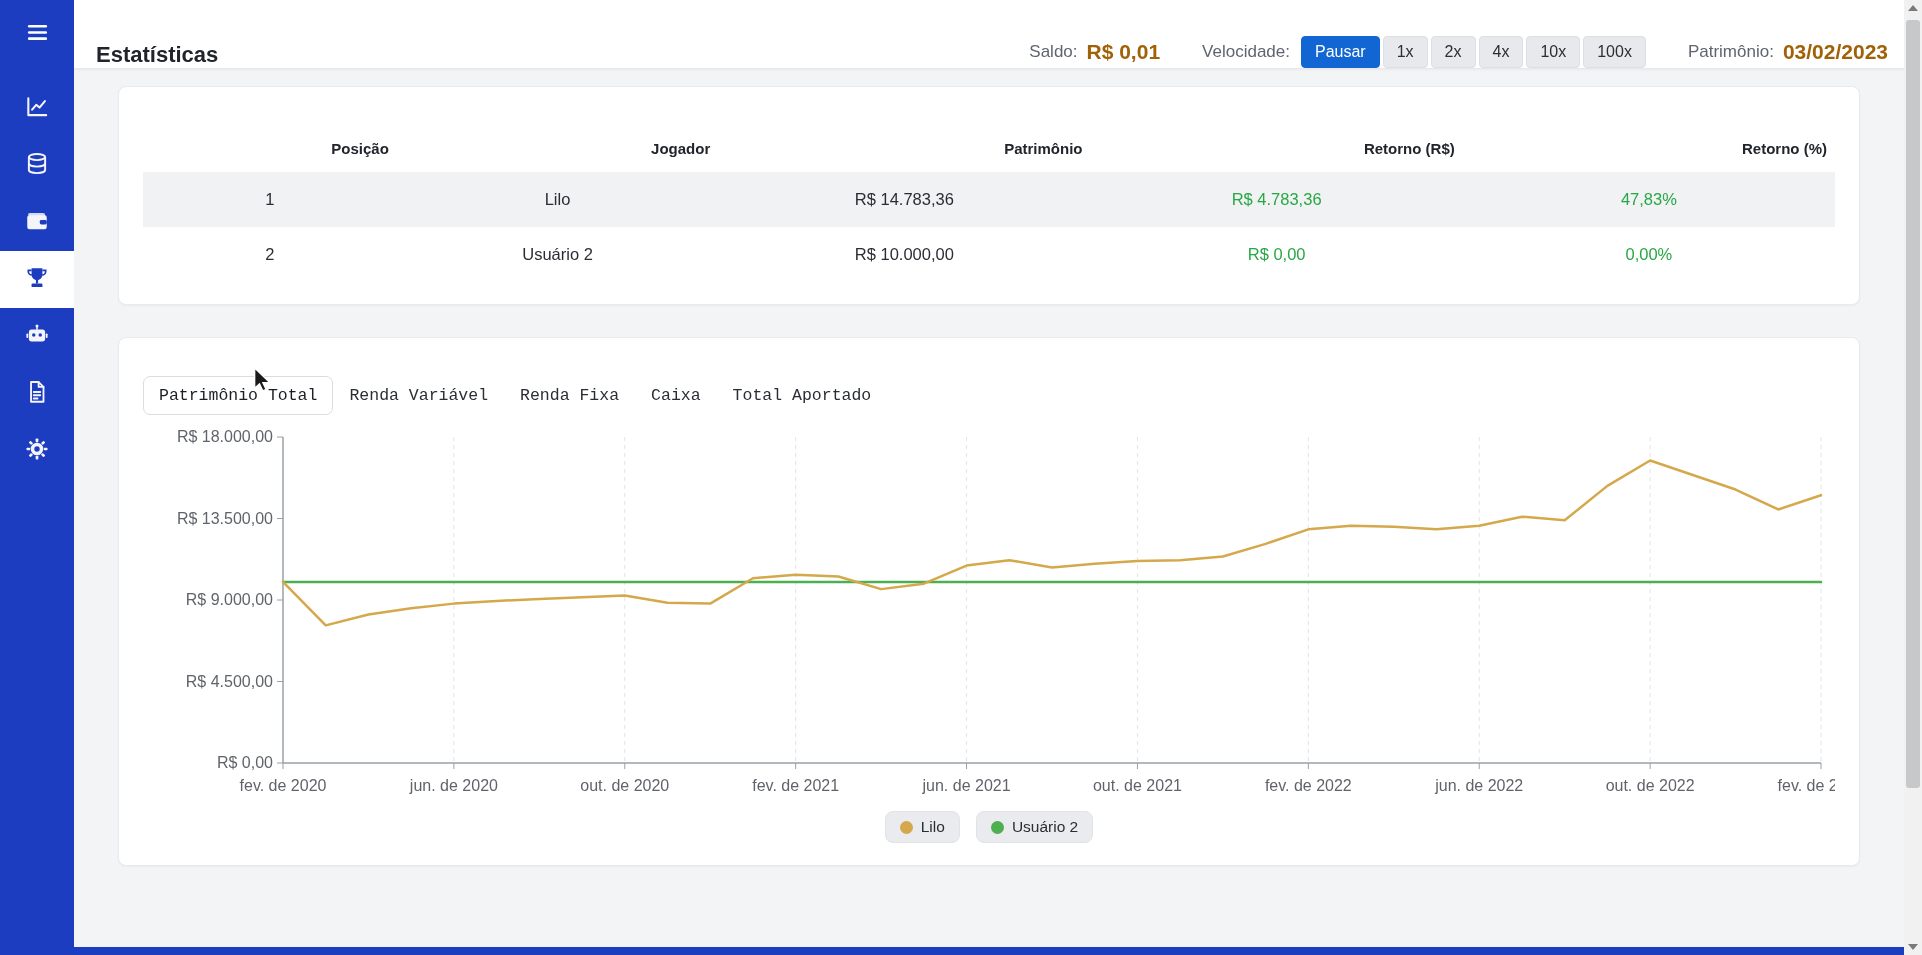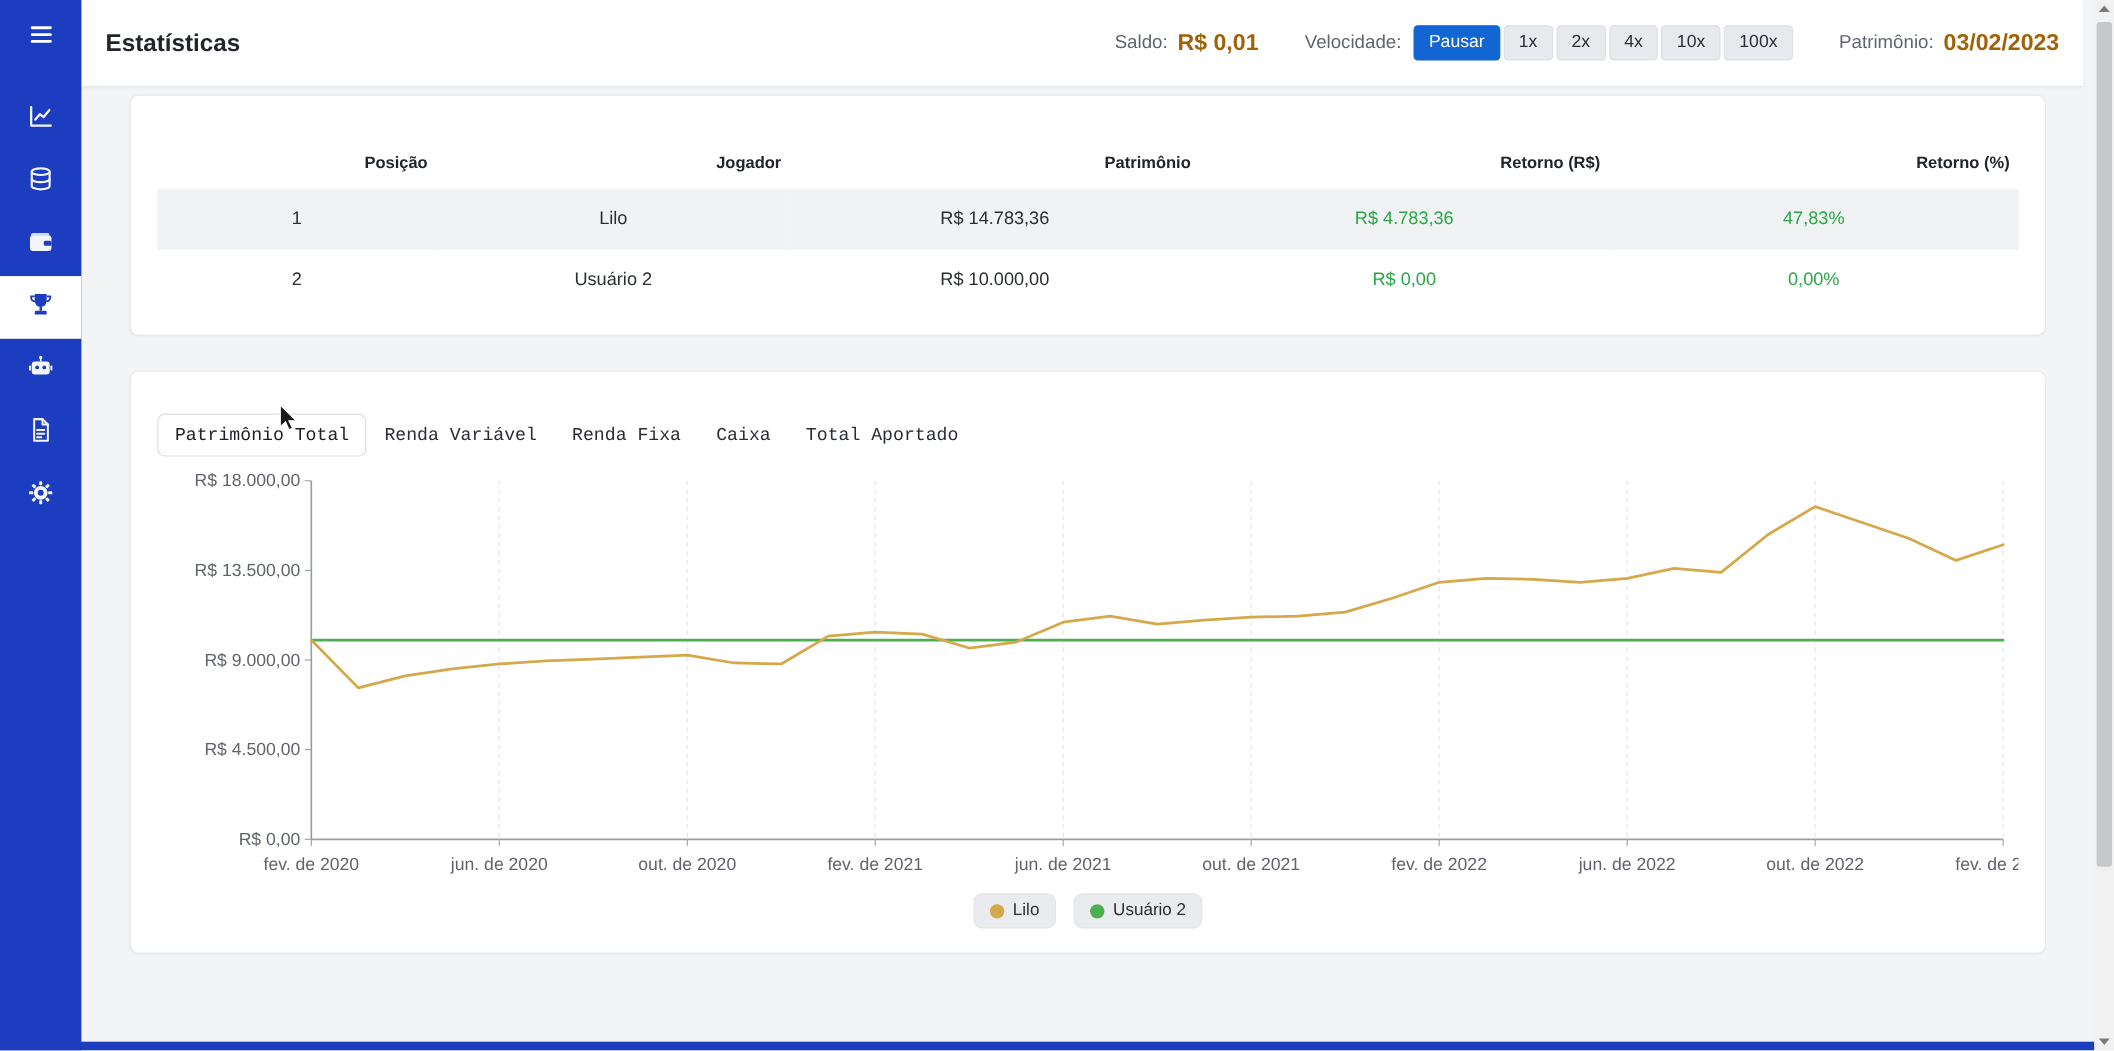--- a/index.html
+++ b/index.html
@@ -16,21 +16,21 @@
   
   .sidebar{position:absolute;left:0;top:0;bottom:0;width:74px;background:var(--blue);z-index:5}
   .menu-btn{margin:14px auto 0;width:48px;height:40px;display:flex;align-items:center;justify-content:center;color:#fff;cursor:pointer;border-radius:6px}
   .menu-btn svg{width:27px;height:27px}
   .side-nav{margin-top:26px}
   .side-item{height:57px;display:flex;align-items:center;justify-content:center;color:#fff;cursor:pointer;opacity:.95}
   .side-item svg{width:26px;height:26px}
   .side-item .hole{fill:var(--blue)}
   .side-item.active{background:#fff;color:var(--blue);opacity:1}
   
-  .topbar{position:absolute;left:74px;top:0;height:78px;right:28px;background:#fff;display:flex;align-items:center;
+  .topbar{position:absolute;left:74px;top:0;height:68px;right:12px;background:#fff;display:flex;align-items:flex-end;
     box-shadow:0 1px 3px rgba(0,0,0,.08);z-index:4;padding:0 22px}
   .page-title{font-size:22px;font-weight:700;color:#21252b}
   .topbar-right{margin-left:auto;display:flex;align-items:center;gap:42px}
   .info-group{display:flex;align-items:center;gap:9px}
   .lbl{color:#5f6570;font-size:17px}
   .val{color:#a16207;font-size:21px;font-weight:700}
   .speed-group{display:flex;gap:3px;margin-left:2px}
   .speed-btn{font-size:16px;padding:6px 13px;border-radius:4px;background:#e7e9ec;color:#2b2f36;border:1px solid #dcdfe3;cursor:pointer;font-family:inherit}
   .speed-btn.active{background:var(--btn-blue);border-color:var(--btn-blue);color:#fff}
   

